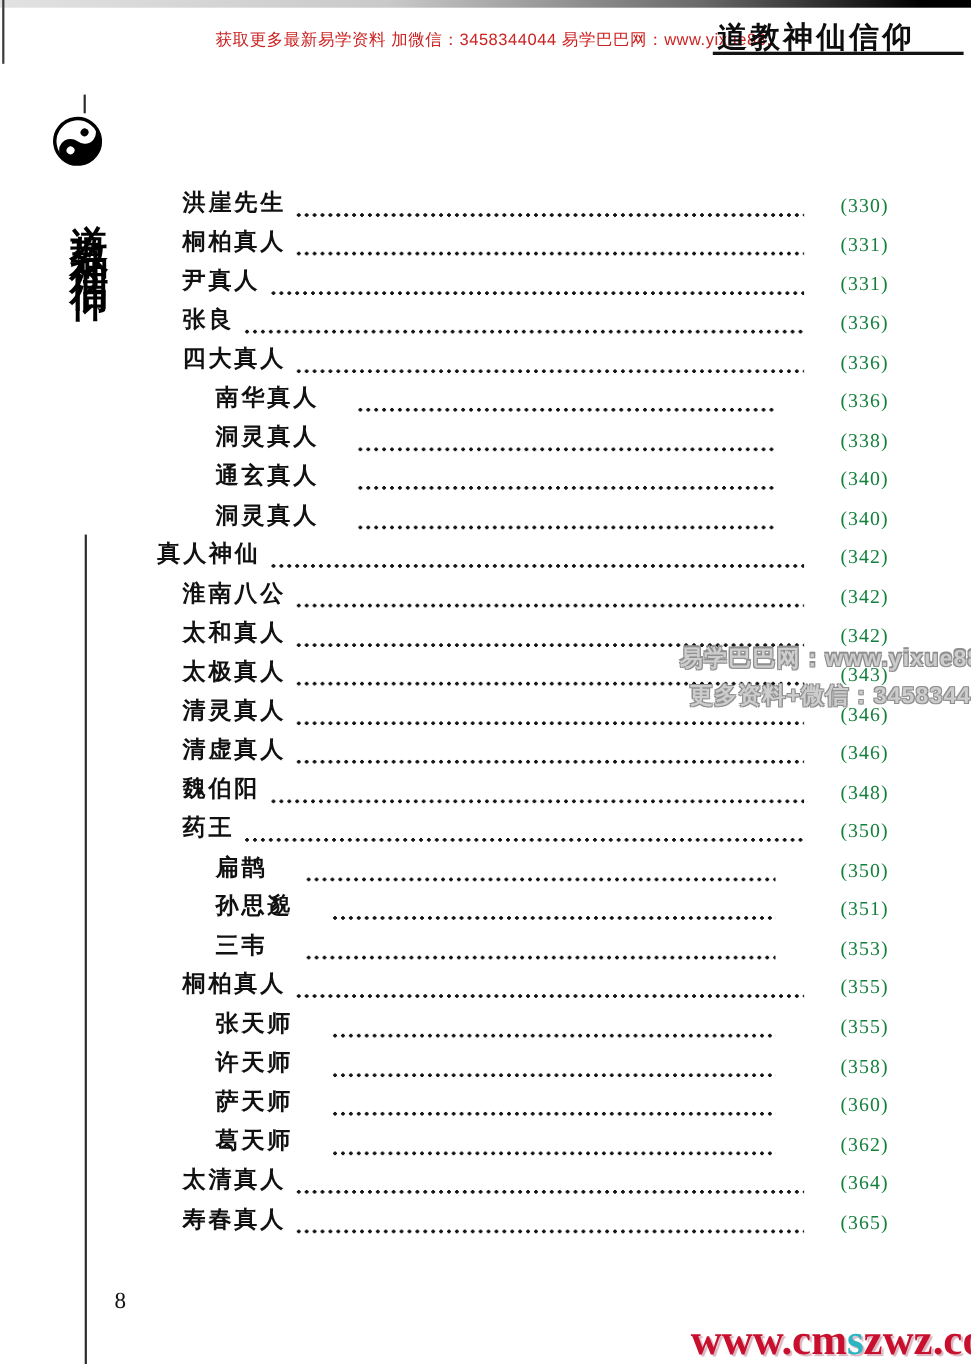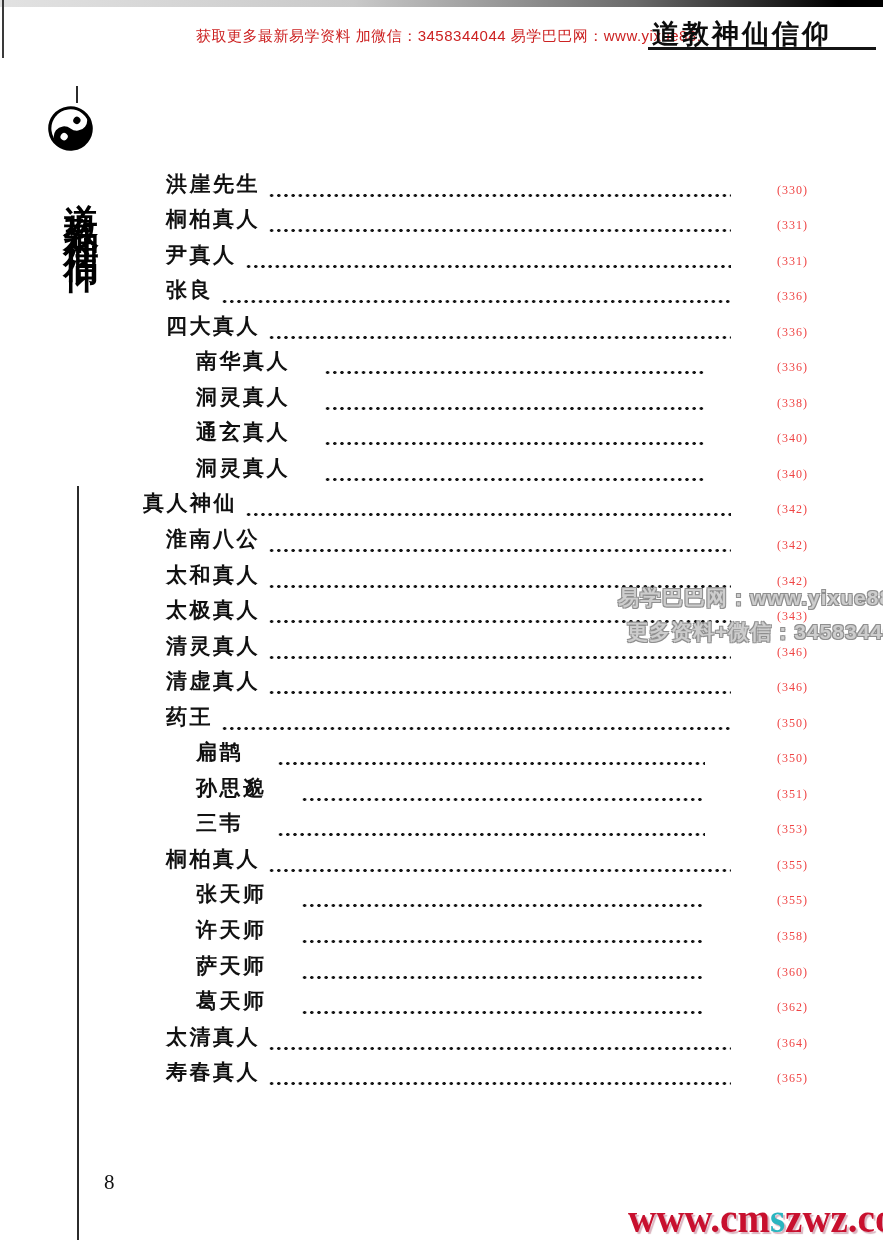--- a/index.html
+++ b/index.html
@@ -33,22 +33,22 @@
   .toc{position:absolute;left:143px;top:162px;width:665px;}
   .toc-row{display:flex;align-items:flex-end;height:35.55px;}
   .toc-row.level-0{padding-left:0;}
   .toc-row.level-1{padding-left:23px;}
   .toc-row.level-2{padding-left:53px;gap:26px;}
   .toc-label{font-size:21px;font-weight:bold;letter-spacing:2.5px;
     white-space:nowrap;padding-right:5px;color:#111;}
   .toc-leader{flex:1;height:5px;margin:2px 9px 0 3px;
     background-image:radial-gradient(circle,#141414 1.45px,transparent 1.8px);
     background-size:7.2px 5px;background-position:left center;background-repeat:repeat-x;}
-  .toc-page{width:68px;text-align:right;font-size:12px;letter-spacing:1px;
-    white-space:nowrap;color:#ef4444;}
+  .toc-page{width:68px;text-align:right;font-size:18px;letter-spacing:1px;
+    white-space:nowrap;color:#15803d;}
   
   .wm{position:absolute;font-family:"Liberation Sans","DejaVu Sans",sans-serif;
     font-weight:bold;font-size:21px;letter-spacing:1px;white-space:nowrap;
     color:#cdcdcd;
     text-shadow:-1px -1px 0 #8f8f8f,1px -1px 0 #8f8f8f,-1px 1px 0 #8f8f8f,1px 1px 0 #8f8f8f;}
   .wm.line1{left:618px;top:584px;}
   .wm.line2{left:627px;top:618px;}
   
   .folio{position:absolute;left:104px;top:1170px;font-size:21px;color:#111;}
   .site-logo{position:absolute;left:628px;top:1196px;white-space:nowrap;
@@ -148,20 +148,25 @@
       <span class="toc-label">清灵真人</span>
       <span class="toc-leader"></span>
       <span class="toc-page">(346)</span>
     </div>
     <div class="toc-row level-1">
       <span class="toc-label">清虚真人</span>
       <span class="toc-leader"></span>
       <span class="toc-page">(346)</span>
     </div>
     <div class="toc-row level-1">
+      <span class="toc-label">魏伯阳</span>
+      <span class="toc-leader"></span>
+      <span class="toc-page">(348)</span>
+    </div>
+    <div class="toc-row level-1">
       <span class="toc-label">药王</span>
       <span class="toc-leader"></span>
       <span class="toc-page">(350)</span>
     </div>
     <div class="toc-row level-2">
       <span class="toc-label">扁鹊</span>
       <span class="toc-leader"></span>
       <span class="toc-page">(350)</span>
     </div>
     <div class="toc-row level-2">

